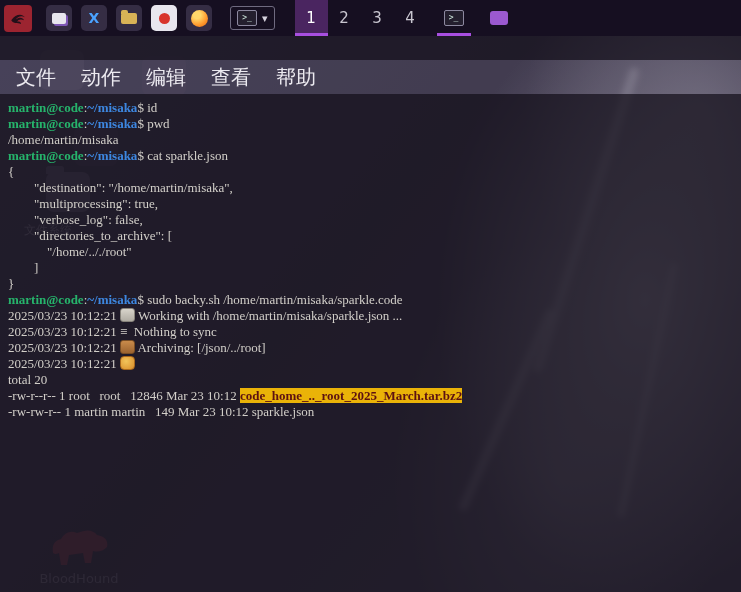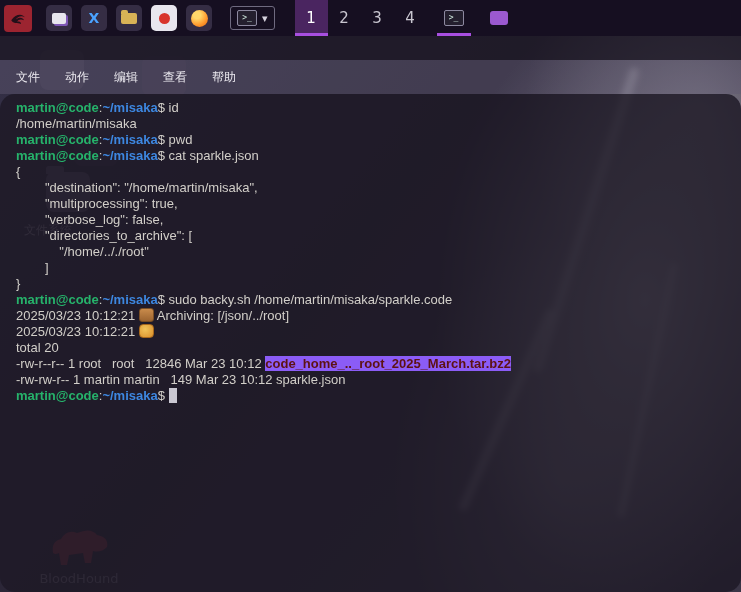--- a/index.html
+++ b/index.html
@@ -53,29 +53,29 @@
   .ws.active{background:rgba(125,60,160,.5);color:#fff;}
   .ws.active::after{content:"";position:absolute;left:0;bottom:0;width:100%;height:3px;background:#a84fe0;}
   .taskbtn{height:36px;display:flex;align-items:center;justify-content:center;padding:0 9px;cursor:pointer;position:relative;}
   .taskbtn.active-task::after{content:"";position:absolute;left:2px;bottom:0;width:calc(100% - 4px);height:3px;background:#a84fe0;}
   .purple-glyph{width:18px;height:14px;border-radius:3px;background:#9b59d0;}
 
   
   .window{position:absolute;left:0;top:36px;width:741px;height:556px;display:flex;flex-direction:column;z-index:20;}
   .win-top{height:24px;background:rgba(30,25,38,.84);}
   .menubar{height:34px;background:rgba(96,88,112,.45);display:flex;align-items:center;gap:25px;
-           padding:0 16px;color:#eceaf0;font-size:12px;}
+           padding:0 16px;color:#eceaf0;font-size:20px;}
   .menu-item{cursor:pointer;}
-  .term{flex:1;background:rgba(30,25,38,.84);padding:6px 16px;overflow:hidden;
-        font-family:Liberation Sans, sans-serif;font-size:13px;line-height:16px;color:#d2cfc9;border-radius:15px;}
+  .term{flex:1;background:rgba(30,25,38,.84);padding:6px 8px;overflow:hidden;
+        font-family:Liberation Serif, serif;font-size:13px;line-height:16px;color:#d2cfc9;}
   .tline{white-space:pre;height:16px;}
   .seg-w{color:#d2cfc9;}
   .seg-u{color:#26b36b;font-weight:bold;}
   .seg-p{color:#3d87e0;font-weight:bold;}
-  .seg-red{background:#8b5cf6;color:#5d1212;font-weight:bold;}
+  .seg-red{background:#eab308;color:#5d1212;font-weight:bold;}
   .seg-cur{display:inline-block;width:8px;height:15px;background:#cac8d2;vertical-align:text-bottom;}
   .seg-chip{display:inline-block;width:15px;height:14px;border-radius:3px;font-size:0;vertical-align:-2px;overflow:hidden;}
   .seg-chip-clip{background:linear-gradient(#d8d4cb,#b0aca3);border:1px solid #87837b;box-sizing:border-box;}
   .seg-chip-box{background:linear-gradient(#c98b4b,#9c6430);border:1px solid #7a4e24;box-sizing:border-box;}
   .seg-chip-beer{background:radial-gradient(circle at 40% 35%,#f2c45a,#d98e2b);border:1px solid #a8681c;box-sizing:border-box;border-radius:4px;}
 </style>
 </head>
 <body>
 
 <div class="screen">
@@ -142,34 +142,35 @@
     <div class="win-top"></div>
     <div class="menubar">
       <span class="menu-item">文件</span>
       <span class="menu-item">动作</span>
       <span class="menu-item">编辑</span>
       <span class="menu-item">查看</span>
       <span class="menu-item">帮助</span>
     </div>
     <div class="term">
         <div class="tline"><span class="seg-u">martin@code</span><span class="seg-w">:</span><span class="seg-p">~/misaka</span><span class="seg-w">$ id</span></div>
+        <div class="tline"><span class="seg-u">martin@code</span><span class="seg-w">:</span><span class="seg-p">~/misaka</span><span class="seg-w">$ pwd</span></div>
         <div class="tline"><span class="seg-w">/home/martin/misaka</span></div>
-        <div class="tline"><span class="seg-u">martin@code</span><span class="seg-w">:</span><span class="seg-p">~/misaka</span><span class="seg-w">$ pwd</span></div>
         <div class="tline"><span class="seg-u">martin@code</span><span class="seg-w">:</span><span class="seg-p">~/misaka</span><span class="seg-w">$ cat sparkle.json</span></div>
         <div class="tline"><span class="seg-w">{</span></div>
         <div class="tline"><span class="seg-w">        "destination": "/home/martin/misaka",</span></div>
         <div class="tline"><span class="seg-w">        "multiprocessing": true,</span></div>
         <div class="tline"><span class="seg-w">        "verbose_log": false,</span></div>
         <div class="tline"><span class="seg-w">        "directories_to_archive": [</span></div>
         <div class="tline"><span class="seg-w">            "/home/.././root"</span></div>
         <div class="tline"><span class="seg-w">        ]</span></div>
         <div class="tline"><span class="seg-w">}</span></div>
         <div class="tline"><span class="seg-u">martin@code</span><span class="seg-w">:</span><span class="seg-p">~/misaka</span><span class="seg-w">$ sudo backy.sh /home/martin/misaka/sparkle.code</span></div>
+        <div class="tline"><span class="seg-w">2025/03/23 10:12:21 </span><span class="seg-chip-clip seg-chip">📋</span><span class="seg-w"> Working with /home/martin/misaka/sparkle.json ...</span></div>
+        <div class="tline"><span class="seg-w">2025/03/23 10:12:21 ≡  Nothing to sync</span></div>
         <div class="tline"><span class="seg-w">2025/03/23 10:12:21 </span><span class="seg-chip-box seg-chip">📦</span><span class="seg-w"> Archiving: [/json/../root]</span></div>
         <div class="tline"><span class="seg-w">2025/03/23 10:12:21 </span><span class="seg-chip-beer seg-chip">🍺</span></div>
         <div class="tline"><span class="seg-w">total 20</span></div>
         <div class="tline"><span class="seg-w">-rw-r--r-- 1 root   root   12846 Mar 23 10:12 </span><span class="seg-red">code_home_.._root_2025_March.tar.bz2</span></div>
         <div class="tline"><span class="seg-w">-rw-rw-r-- 1 martin martin   149 Mar 23 10:12 sparkle.json</span></div>
-        <div class="tline"><span class="seg-u">martin@code</span><span class="seg-w">:</span><span class="seg-p">~/misaka</span><span class="seg-w">$ </span><span class="seg-cur"> </span></div>
       </div>
   </div>
 
 </div>
 
 </body></html>

